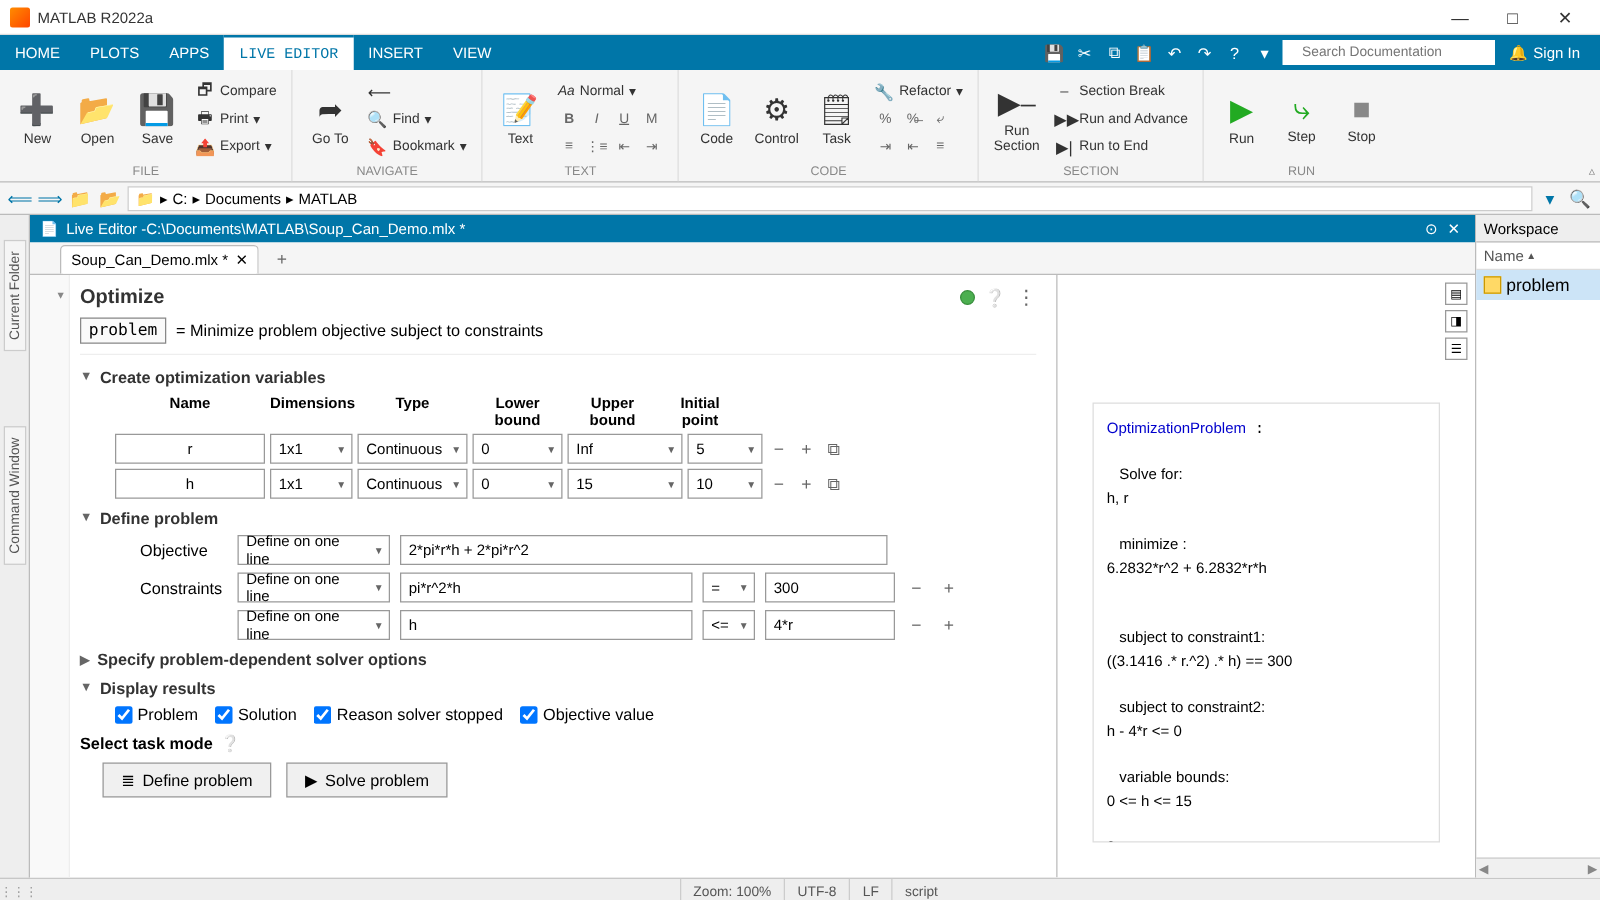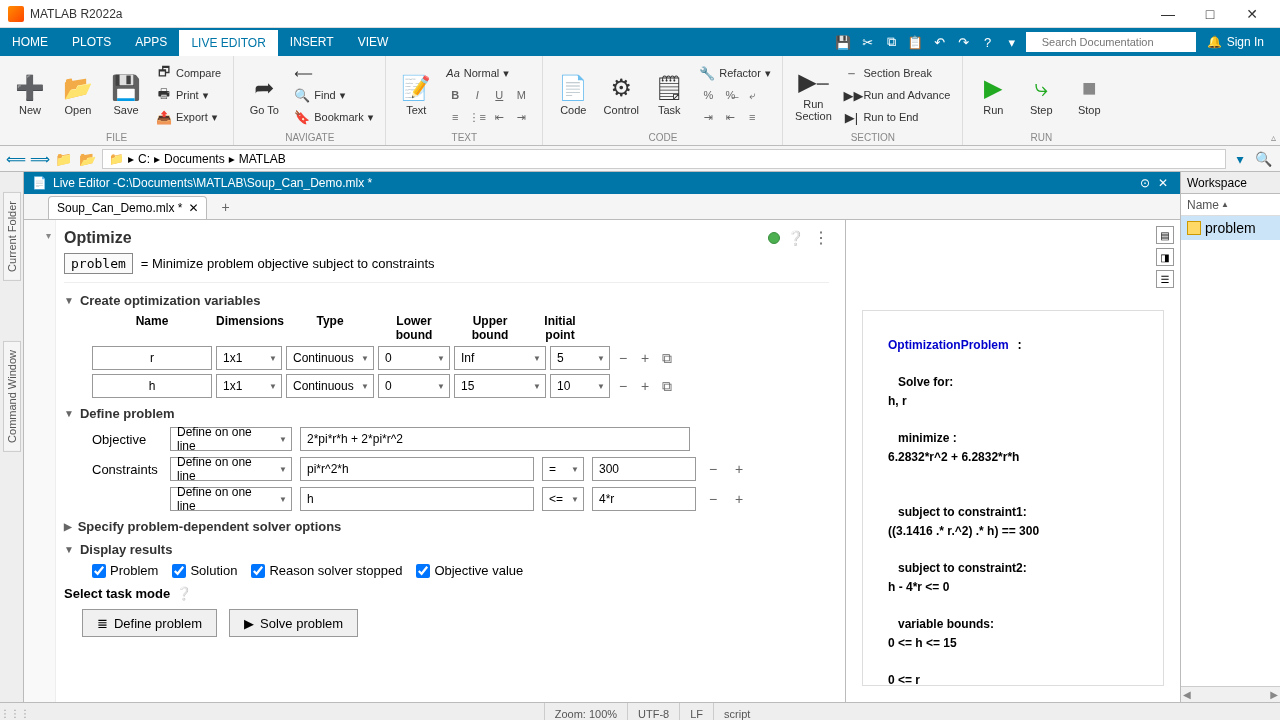--- a/index.html
+++ b/index.html
@@ -6,21 +6,21 @@
 body { width: 1280px; height: 720px; overflow: hidden; background: #f0f0f0; font-size: 12px; }
 
 .titlebar { height: 28px; background: #fff; display: flex; align-items: center; padding: 0 8px; border-bottom: 1px solid #ddd; }
 .titlebar-icon { width: 16px; height: 16px; background: linear-gradient(135deg,#ff8c00,#ff4500); border-radius: 2px; margin-right: 6px; }
 .titlebar-text { flex: 1; font-size: 12px; color: #333; }
 .titlebar-btns { display: flex; gap: 2px; }
 .titlebar-btn { width: 40px; height: 24px; display: flex; align-items: center; justify-content: center; font-size: 14px; color: #333; }
 
 .menubar { height: 28px; background: #0076a8; display: flex; align-items: stretch; }
 .menu-tab { padding: 0 12px; color: #fff; font-size: 12px; display: flex; align-items: center; }
-.menu-tab.active { background: #fff; color: #0076a8; border-top: 2px solid #0076a8; }
+.menu-tab.active { background: #fff; color: #0076a8; border-top: 2px solid #0076a8; font-family: Liberation Mono, monospace; }
 .menubar-right { margin-left: auto; display: flex; align-items: center; gap: 4px; padding-right: 8px; }
 .quick-icon { width: 20px; height: 20px; color: #fff; display: flex; align-items: center; justify-content: center; font-size: 13px; }
 .search-doc { width: 170px; height: 20px; background: #fff; border: none; padding: 0 16px; font-size: 11px; }
 .signin { color: #fff; font-size: 12px; padding: 0 8px; display: flex; align-items: center; gap: 4px; }
 
 .toolstrip { height: 90px; background: #f5f5f5; border-bottom: 1px solid #bbb; display: flex; position: relative; }
 .ts-group { border-right: 1px solid #ddd; padding: 4px 8px 2px; display: flex; flex-direction: column; position: relative; }
 .ts-group-label { position: absolute; bottom: 2px; left: 0; right: 0; text-align: center; font-size: 10px; color: #888; }
 .ts-row { display: flex; align-items: flex-start; gap: 4px; flex: 1; }
 .ts-bigbtn { display: flex; flex-direction: column; align-items: center; justify-content: center; width: 44px; height: 70px; font-size: 11px; color: #333; gap: 2px; }
@@ -86,39 +86,39 @@
 .fld-ip { width: 60px; }
 .row-btn { width: 18px; height: 18px; display: flex; align-items: center; justify-content: center; color: #666; font-size: 14px; }
 
 .goal-row { display: flex; align-items: center; gap: 12px; margin: 10px 0 10px 28px; }
 .goal-label { width: 70px; font-size: 13px; }
 .goal-btn { border: 1px solid #999; background: #fff; height: 30px; padding: 0 12px; display: flex; align-items: center; gap: 6px; font-size: 13px; border-radius: 2px; }
 .goal-btn.selected { background: #d0d0d0; border: 1px solid #666; }
 .goal-icn { font-size: 14px; }
 
 .obj-row { display: flex; align-items: center; gap: 8px; margin: 6px 0 6px 28px; }
-.obj-label { width: 70px; font-size: 13px; }
+.obj-label { width: 70px; font-size: 13px; margin-left: 20px; }
 .fld-objsel { width: 122px; }
 .fld-objexpr { width: 390px; }
 .fld-conexpr { width: 234px; }
 .fld-conop { width: 42px; }
 .fld-conval { width: 104px; }
 
 .disp-row { display: flex; align-items: center; gap: 14px; margin: 6px 0 6px 28px; font-size: 13px; }
 .chk { display: flex; align-items: center; gap: 4px; }
 .chk input { width: 14px; height: 14px; }
 
 .mode-row { margin: 8px 0 8px 0; font-size: 13px; font-weight: bold; display: flex; align-items: center; gap: 6px; }
 .mode-btns { display: flex; gap: 12px; margin: 6px 0 0 18px; }
 .mode-btn { border: 1px solid #999; background: #f0f0f0; height: 28px; padding: 0 14px; display: flex; align-items: center; gap: 6px; font-size: 13px; }
 
 .editor-right { width: 335px; border-left: 1px solid #bbb; background: #fff; display: flex; flex-direction: column; }
 .right-icons { display: flex; flex-direction: column; gap: 4px; padding: 6px; align-items: flex-end; }
 .right-icon { width: 18px; height: 18px; border: 1px solid #999; display: flex; align-items: center; justify-content: center; font-size: 10px; }
-.output-box { margin: 16px; border: 1px solid #ddd; padding: 25px; font-family: "Courier New", monospace; font-size: 12px; line-height: 1.5; white-space: pre; overflow: auto; flex: 1; font-weight: bold; }
+.output-box { margin: 28px; border: 1px solid #ddd; padding: 10px; font-family: "Courier New", monospace; font-size: 12px; line-height: 1.5; white-space: pre; overflow: auto; flex: 1; }
 .output-kw { color: #0000cc; }
 
 .workspace-panel { width: 100px; border-left: 1px solid #bbb; background: #fff; display: flex; flex-direction: column; }
 .ws-title { height: 22px; background: #eee; border-bottom: 1px solid #bbb; font-size: 12px; display: flex; align-items: center; padding: 0 6px; }
 .ws-hdr { height: 22px; border-bottom: 1px solid #ddd; font-size: 12px; display: flex; align-items: center; padding: 0 6px; color: #555; }
 .ws-item { padding: 4px 6px; font-size: 14px; background: #cce4f7; display: flex; align-items: center; gap: 4px; }
 .ws-icon { width: 14px; height: 14px; background: #ffd966; border: 1px solid #c90; }
 .ws-scroll { margin-top: auto; height: 16px; background: #f0f0f0; border-top: 1px solid #ccc; display:flex; align-items:center; padding:0 2px; gap:2px;}
 .ws-scroll span{font-size:10px;color:#888;}
 

